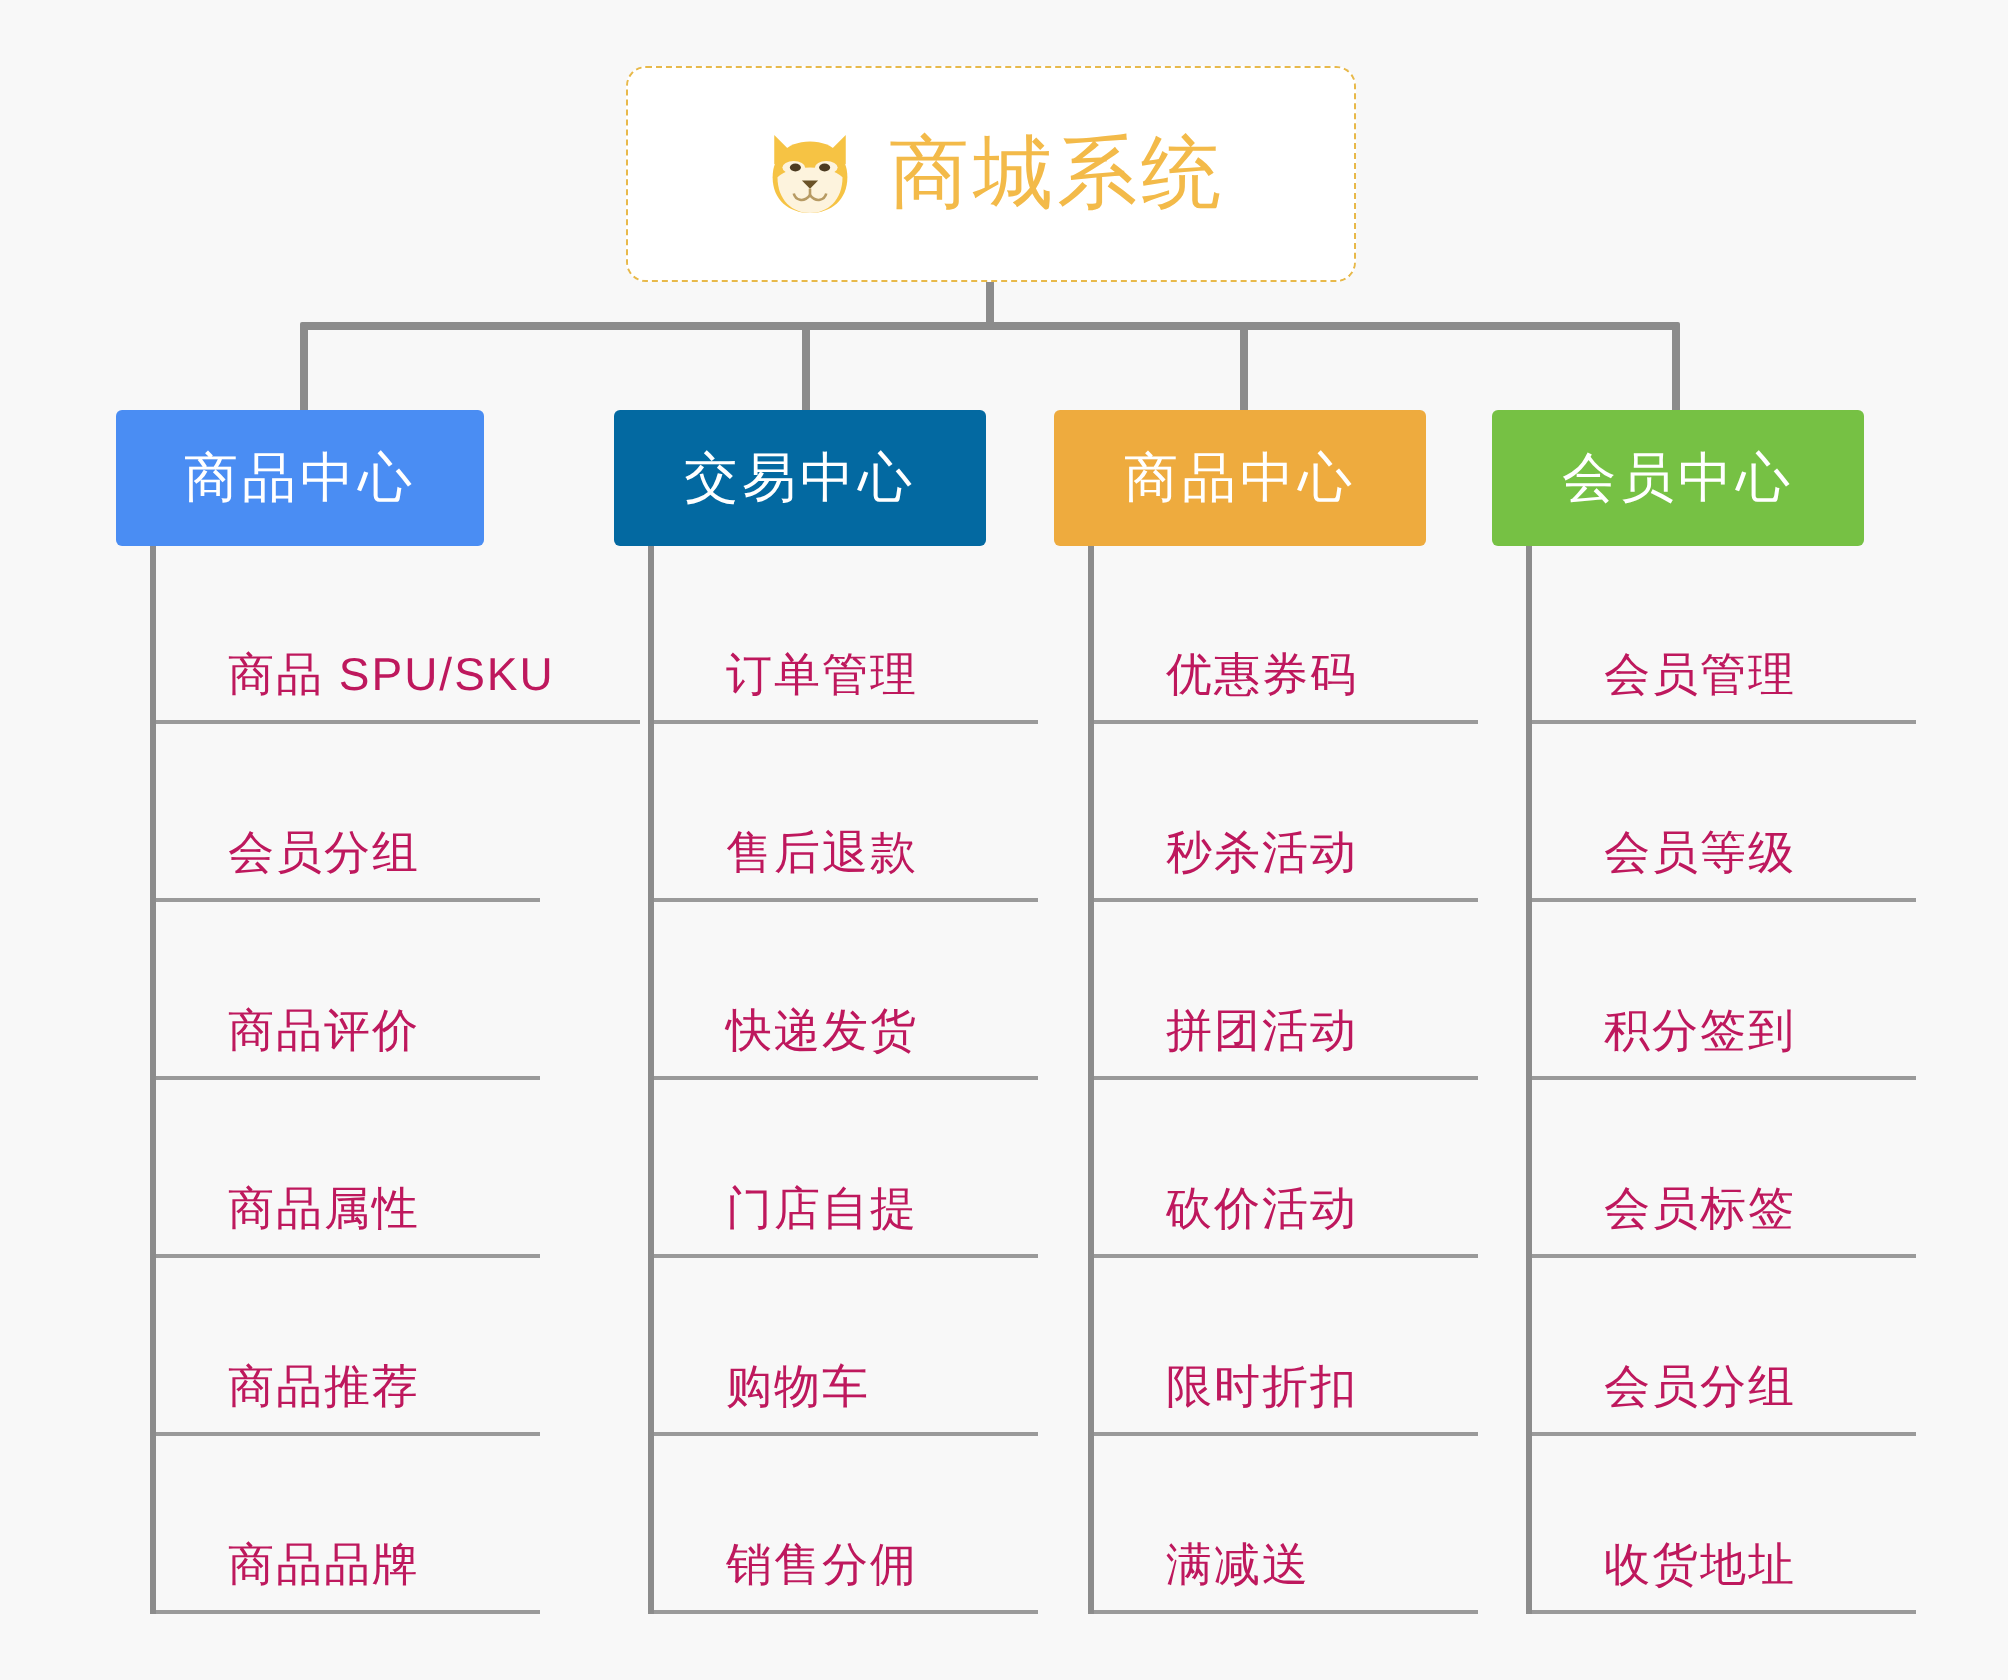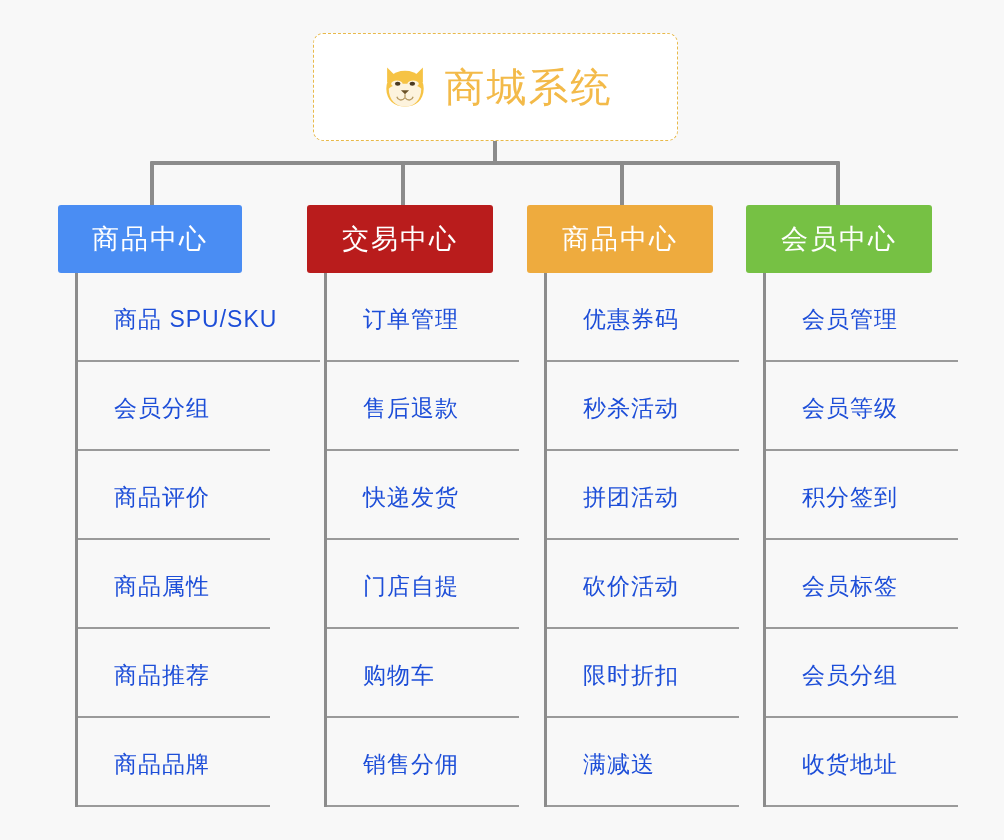--- a/index.html
+++ b/index.html
@@ -93,44 +93,44 @@
     border-radius: 3px;
     display: flex;
     align-items: center;
     justify-content: center;
     color: #ffffff;
     font-size: 27px;
     letter-spacing: 2px;
     white-space: nowrap;
   }
   .cat-1 { background: #4a8df3; width: 184px; }
-  .cat-2 { background: #b91c1c; width: 186px; }
+  .cat-2 { background: #0369a1; width: 186px; }
   .cat-3 { background: #eeab3e; width: 186px; }
   .cat-4 { background: #76c144; width: 186px; }
 
   
   .leaf-list {
     position: relative;
     margin-left: 17px;
     border-left: 3px solid #8c8c8c;
     padding-top: 0;
   }
   .leaf-item {
     height: 89px;
     display: flex;
     align-items: flex-end;
     padding-left: 30px;
     box-sizing: border-box;
   }
   .leaf-label {
     font-size: 23px;
-    color: #1d4ed8;
+    color: #be185d;
     letter-spacing: 1px;
     white-space: nowrap;
-    padding: 0 6px 25px 6px;
+    padding: 0 6px 7px 6px;
     border-bottom: 2px solid #9a9a9a;
     margin-left: -30px;
     padding-left: 36px;
     min-width: 150px;
   }
   .leaf-label.wide { min-width: 200px; }
 </style>
 </head>
 <body>
 

